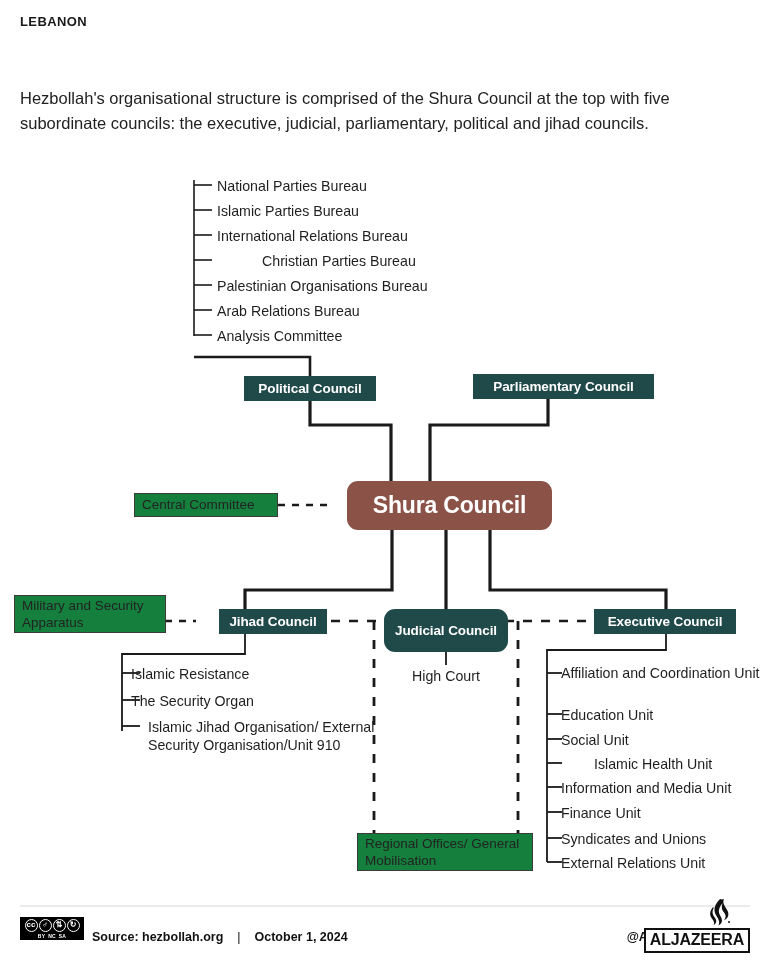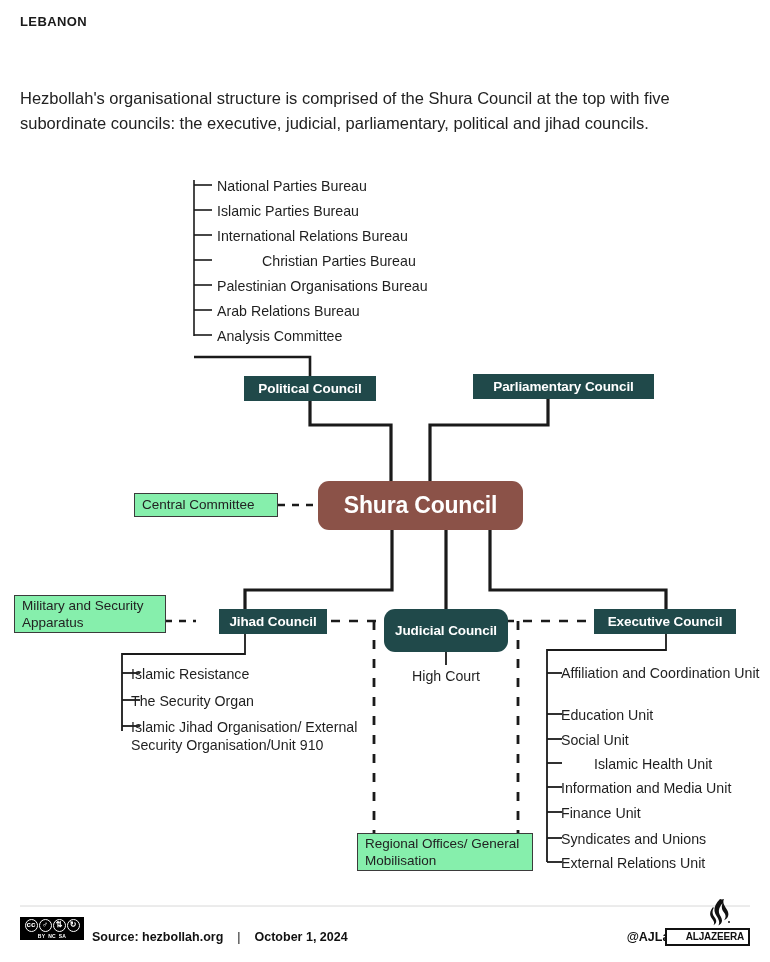--- a/index.html
+++ b/index.html
@@ -45,21 +45,21 @@
     font-weight:bold; font-size:13.5px;
     letter-spacing:-.1px;
   }
   .node.shura {
     background:#8b5248; color:#ffffff;
     font-weight:bold; font-size:23px;
     border-radius:11px;
     letter-spacing:-.2px;
   }
   .node.outline {
-    background:#86efac; color:#222;
+    background:#15803d; color:#222;
     border:1.4px solid #3b3b3b;
     font-size:13.5px; line-height:1.28;
     justify-content:flex-start; text-align:left;
     padding:3px 6px 3px 7px;
   }
 
   
   .leaf {
     position:absolute;
     font-size:14.2px; line-height:1.3; color:#1f1f1f;
@@ -90,22 +90,22 @@
     white-space:nowrap;
   }
   .source .sep { padding:0 14px; font-weight:normal; color:#111; }
   .handle {
     position:absolute; right:86px; top:930px;
     font-size:12.5px; font-weight:bold; color:#111;
   }
   .aj-box {
     position:absolute; right:20px; top:928px;
     border:2px solid #111; background:#fff;
-    padding:1px 4px 2px 19px;
-    font-size:10px; font-weight:bold; letter-spacing:-.2px; color:#111;
+    padding:1px 4px 2px 4px;
+    font-size:16px; font-weight:bold; letter-spacing:-.2px; color:#111;
   }
   .aj-logo { position:absolute; right:33px; top:898px; width:34px; height:30px; }
 </style>
 </head>
 <body>
 
 <div id="stage">
 
   <div class="kicker">LEBANON</div>
   <div class="standfirst">Hezbollah's organisational structure is comprised of the Shura Council at the top with five subordinate councils: the executive, judicial, parliamentary, political and jihad councils.</div>
@@ -167,37 +167,37 @@
   <div class="leaf" style="left:217px; top:227px;">International Relations Bureau</div>
   <div class="leaf" style="left:217px; top:252px;margin-left:45px;">Christian Parties Bureau</div>
   <div class="leaf" style="left:217px; top:277px;">Palestinian Organisations Bureau</div>
   <div class="leaf" style="left:217px; top:302px;">Arab Relations Bureau</div>
   <div class="leaf" style="left:217px; top:327px;">Analysis Committee</div>
 
   <div class="node teal" style="left:473px; top:374px; width:181px; height:25px;">Parliamentary Council</div>
 
   <div class="node teal" style="left:244px; top:376px; width:132px; height:25px;">Political Council</div>
 
-  <div class="node shura" style="left:318px; top:481px; width:205px; height:49px;">Shura Council</div>
+  <div class="node shura" style="left:347px; top:481px; width:205px; height:49px;">Shura Council</div>
 
   <div class="node outline" style="left:134px; top:493px; width:144px; height:24px;">Central Committee</div>
 
   <div class="node outline" style="left:14px; top:595px; width:152px; height:38px;">Military and Security Apparatus</div>
 
   <div class="node teal" style="left:191px; top:609px; width:108px; height:25px;margin-left:28px;">Jihad Council</div>
 
   <div class="node teal" style="left:384px; top:609px; width:124px; height:43px;border-radius:11px;">Judicial Council</div>
 
   <div class="node teal" style="left:594px; top:609px; width:142px; height:25px;">Executive Council</div>
 
   <div class="node outline" style="left:357px; top:833px; width:176px; height:38px;">Regional Offices/ General Mobilisation</div>
 
   <div class="leaf" style="left:131px; top:665px;">Islamic Resistance</div>
   <div class="leaf" style="left:131px; top:692px;">The Security Organ</div>
-  <div class="leaf" style="left:131px; top:718px; width:232px;">Islamic Jihad Organisation/ External Security Organisation/Unit 910</div>
+  <div class="leaf" style="left:148px; top:718px; width:232px;">Islamic Jihad Organisation/ External Security Organisation/Unit 910</div>
 
   <div class="leaf center" style="left:386px; top:667px; width:120px;">High Court</div>
 
   <div class="leaf" style="left:561px; top:664px; width:200px;">Affiliation and Coordination Unit</div>
   <div class="leaf" style="left:561px; top:706px;">Education Unit</div>
   <div class="leaf" style="left:561px; top:731px;">Social Unit</div>
   <div class="leaf" style="left:594px; top:755px;">Islamic Health Unit</div>
   <div class="leaf" style="left:561px; top:779px;">Information and Media Unit</div>
   <div class="leaf" style="left:561px; top:804px;">Finance Unit</div>
   <div class="leaf" style="left:561px; top:830px;">Syndicates and Unions</div>

